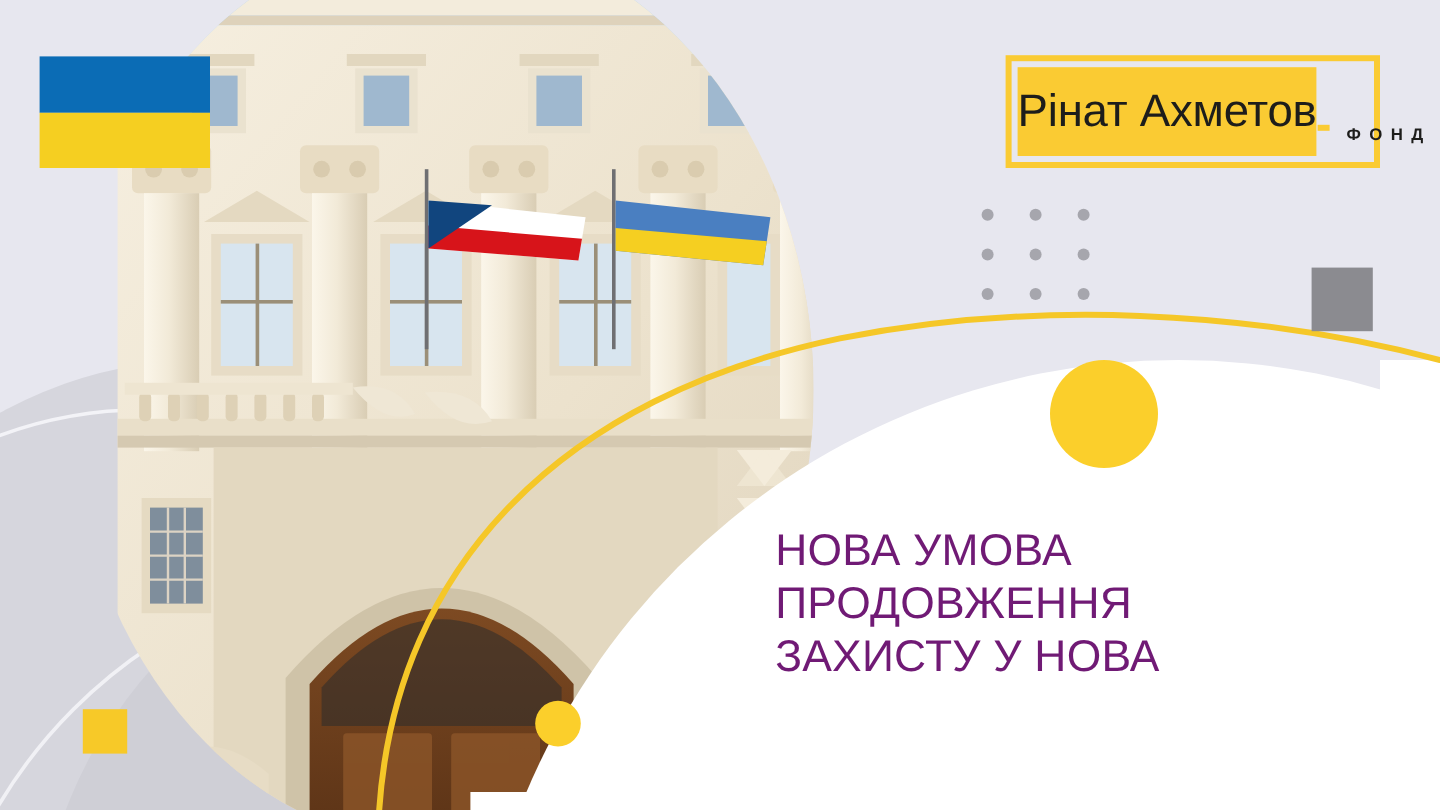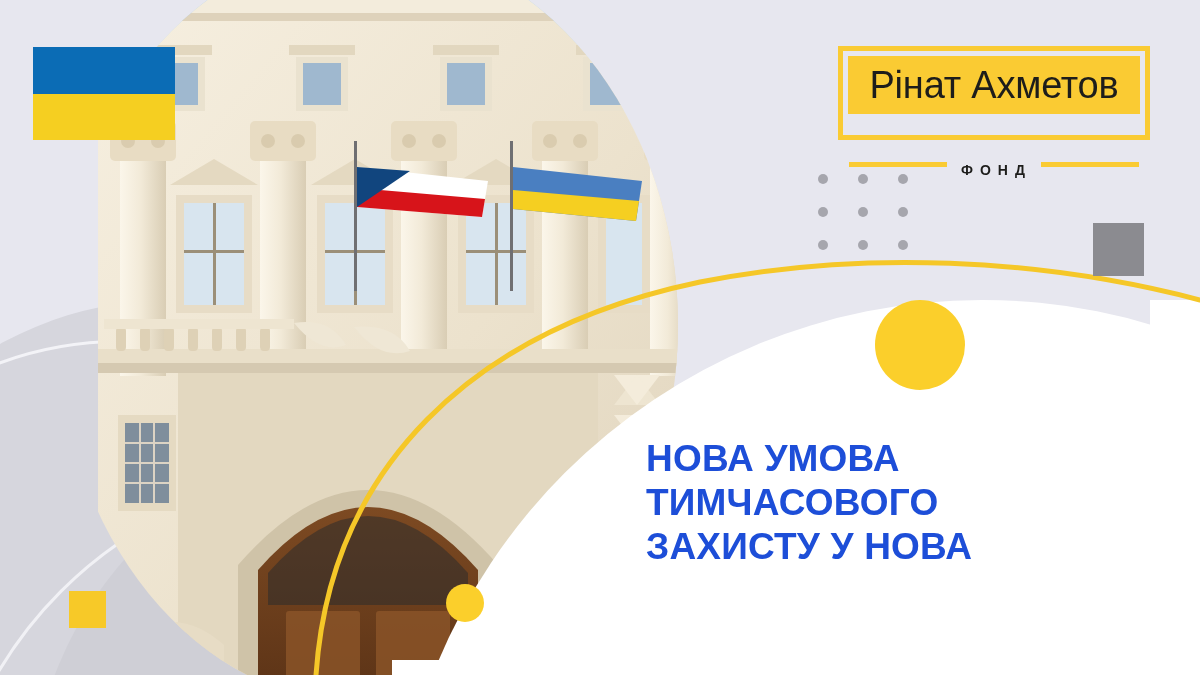--- a/index.html
+++ b/index.html
@@ -93,21 +93,20 @@
   .uaflag .band-yellow{ flex: 1; background: #f5cf21; }
 
   
   .logo {
     left: 838px; top: 46px;
     width: 312px; height: 94px;
     border: 5px solid #facb33;
     box-sizing: border-box;
     padding: 5px;
     display: flex;
-    flex-direction: column;
   }
   .logo-bar {
     background: #facb33;
     flex: 0 0 58px;
     display: flex;
     align-items: center;
     justify-content: center;
   }
   .logo-name {
     font-size: 38px;
@@ -177,23 +176,23 @@
   .yellow-square {
     left: 69px; top: 591px;
     width: 37px; height: 37px;
     background: #f7c928;
   }
 
   
   .headline {
     left: 646px; top: 437px;
     width: 520px;
-    color: #1d4ed8;
+    color: #701a75;
     font-size: 37px;
-    font-weight: 700;
+    font-weight: 400;
     line-height: 1.19;
     letter-spacing: 0.2px;
     font-family: "Liberation Sans", sans-serif;
   }
   .headline .hl-line { display: block; white-space: nowrap; }
 </style>
 </head>
 <body>
 
 <div id="canvas">
@@ -417,17 +416,17 @@
     <span class="dot"></span>
   </div>
 
   <div class="layer gray-square"></div>
   <div class="layer big-yellow-circle"></div>
   <div class="layer small-yellow-circle"></div>
   <div class="layer yellow-square"></div>
 
   <div class="layer headline">
     <span class="hl-line">НОВА УМОВА</span>
-    <span class="hl-line">ТИМЧАСОВОГО</span>
+    <span class="hl-line">ПРОДОВЖЕННЯ</span>
     <span class="hl-line">ЗАХИСТУ У НОВА</span>
   </div>
 
 </div>
 
 </body></html>

